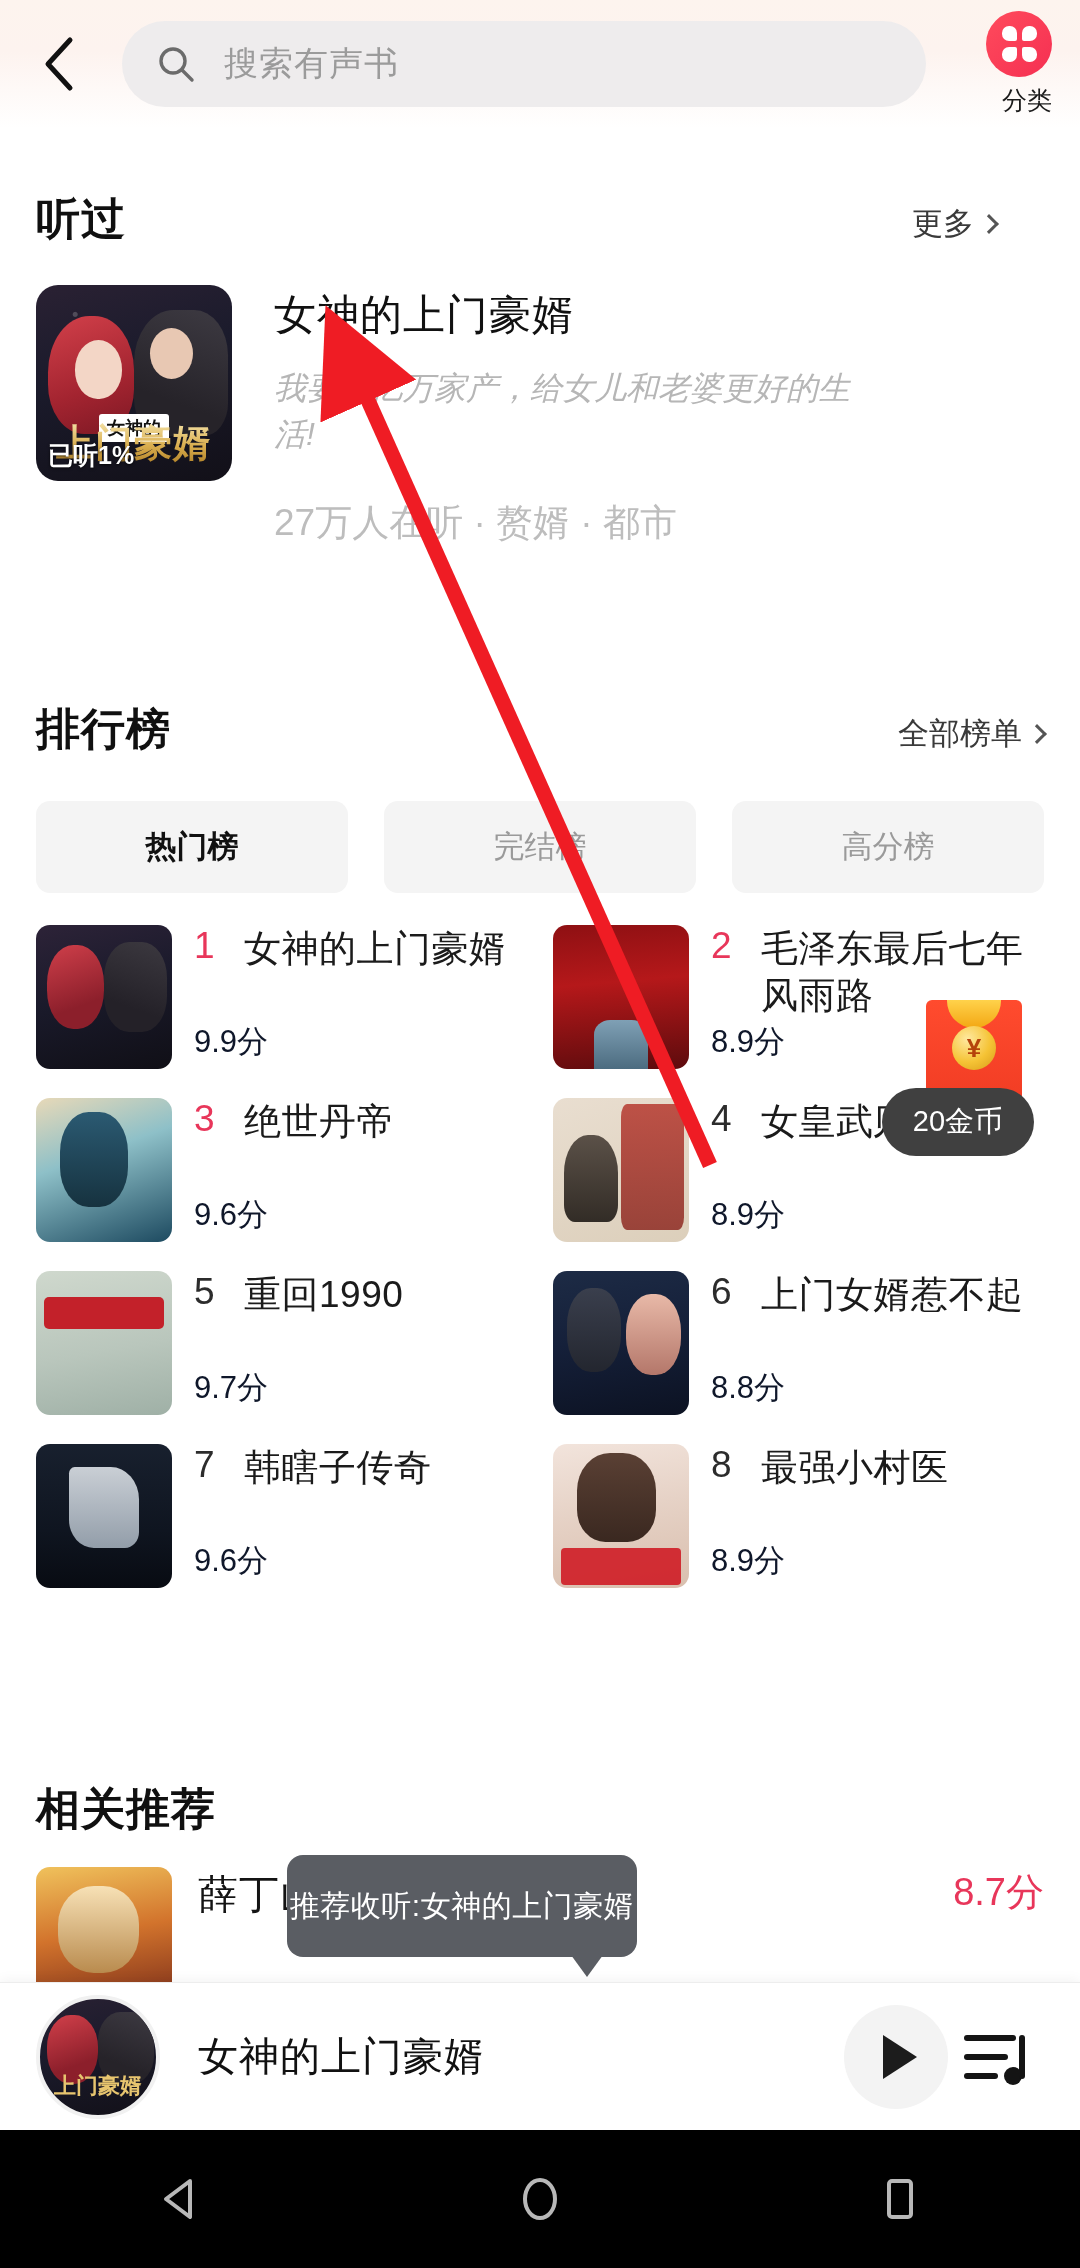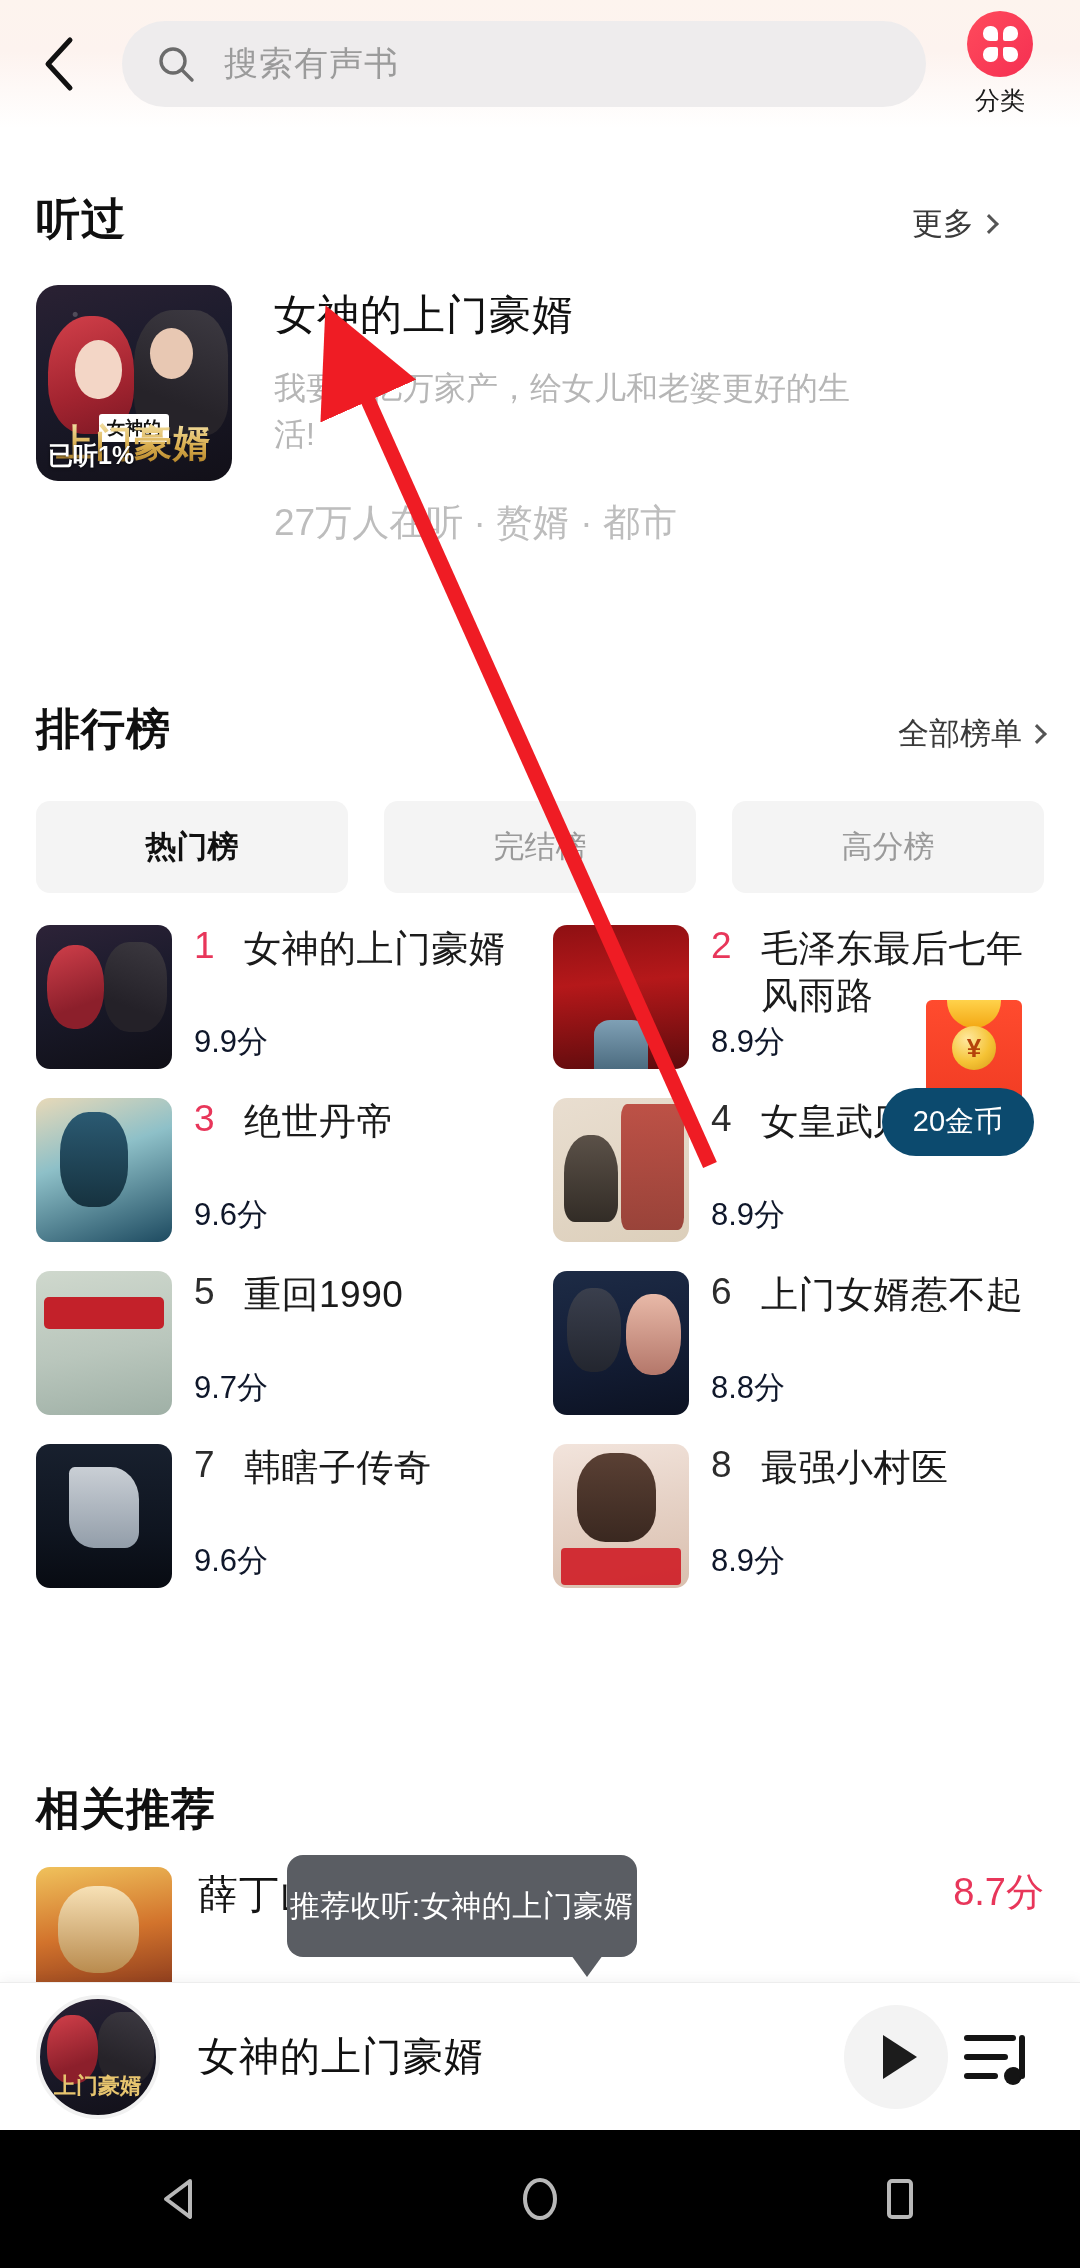--- a/index.html
+++ b/index.html
@@ -22,21 +22,21 @@
   .back-btn svg { display:block; }
   .search-box {
     flex:1 1 auto; height:86px; margin:0 18px 0 30px;
     background:#eeeced; border-radius:43px;
     display:flex; align-items:center; padding:0 34px;
   }
   .search-icon { flex:0 0 auto; margin-right:20px; display:flex; }
   .search-ph { color:#9b9b9b; font-size:34px; letter-spacing:1px;margin-left:8px; }
   .cat-wrap {
     flex:0 0 auto; width:104px; display:flex; flex-direction:column;
-    align-items:center; justify-content:center; margin-left:4px;
+    align-items:flex-end; justify-content:center; margin-left:4px;
   }
   .cat-icon {
     width:66px; height:66px; border-radius:50%;
     background:linear-gradient(135deg,#ff4b5c 0%,#f52f52 100%);
     display:flex; align-items:center; justify-content:center;
     flex-wrap:wrap; padding:15px; gap:5px;
   }
   .cat-icon i {
     display:block; width:15px; height:15px; background:#fff;
   }
@@ -103,20 +103,21 @@
   .progress-badge {
     position:absolute; left:0; bottom:0; padding:5px 14px 9px 12px;
     color:#fff; font-size:25px; font-weight:bold;
     text-shadow:0 1px 3px rgba(0,0,0,.8);
   }
   .listened-info { flex:1 1 auto; padding-left:42px; padding-top:2px; }
   .book-title { font-size:42px; color:#111; letter-spacing:1px; }
   .book-desc {
     font-size:32px; color:#b6b6b6; line-height:1.45; margin-top:22px;
     max-width:600px;
+    font-style:italic;
   }
   .book-meta { font-size:37px; color:#bdbdbd; margin-top:40px; }
 
   
   .rank { position:absolute; left:0; top:700px; width:1080px; }
   .rank-tabs { display:flex; gap:36px; padding:42px 36px 0 36px; }
   .rank-tab {
     flex:1 1 0; height:92px; border-radius:14px; background:#f4f4f4;
     display:flex; align-items:center; justify-content:center;
     font-size:31px; color:#9a9a9a;font-family:Liberation Mono, monospace;
@@ -214,21 +215,21 @@
     display:flex; align-items:center; justify-content:center;
     color:#b5430b; font-size:26px; font-weight:bold;
   }
   .redpack .coinbar {
     position:absolute; left:50%; top:0; transform:translateX(-50%);
     width:54px; height:28px; border-radius:0 0 27px 27px;
     background:linear-gradient(180deg,#ffd24b,#f3a713);
   }
   .coin-chip {
     position:absolute; left:-44px; top:88px; width:152px; height:68px;
-    background:#0c4a6e; border-radius:34px;
+    background:#404040; border-radius:34px;
     display:flex; align-items:center; justify-content:center;
     color:#fff; font-size:29px;
   }
 
   
   .player {
     position:absolute; left:0; bottom:138px; width:1080px; height:148px;
     background:#ffffff; border-top:1px solid #ededed;
     display:flex; align-items:center; padding:0 36px;
     box-shadow:0 -2px 12px rgba(0,0,0,.05);

